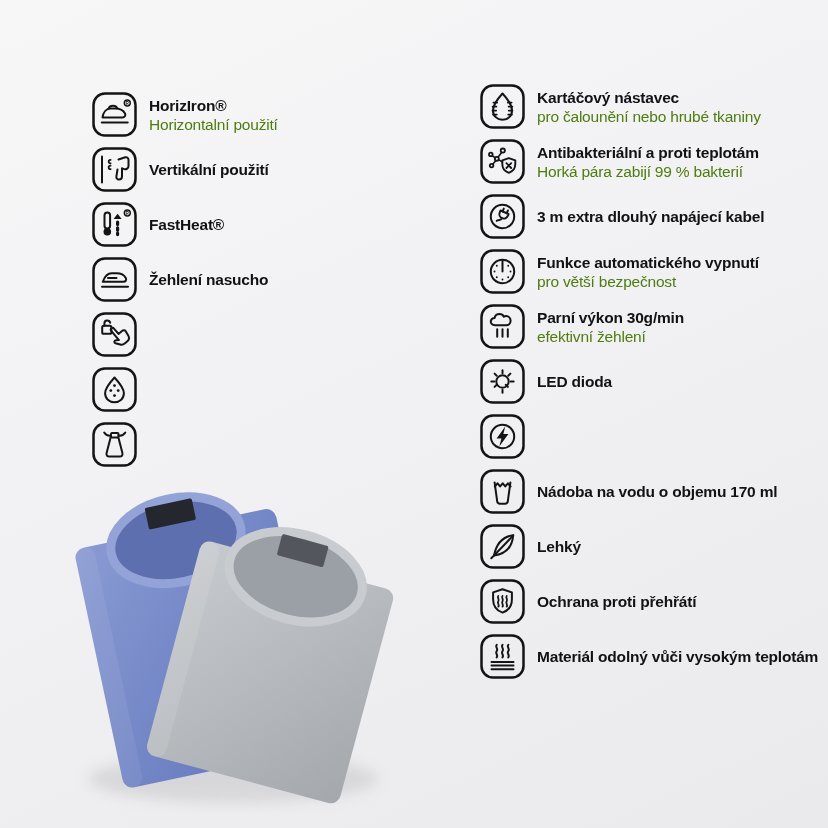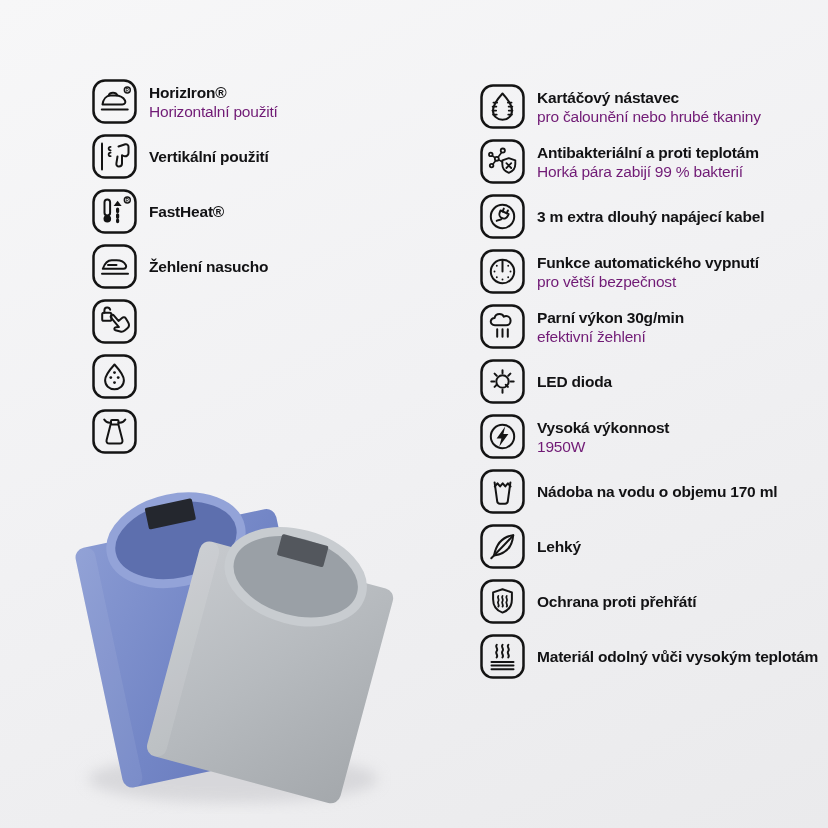--- a/index.html
+++ b/index.html
@@ -2,28 +2,28 @@
 <html><head>
 <meta charset="utf-8">
 <style>
   html,body{margin:0;padding:0}
   body{
     width:828px;height:828px;position:relative;overflow:hidden;
     background:linear-gradient(155deg,#f7f7f8 0%,#f1f1f3 48%,#eaeaec 100%);
     font-family:"Liberation Sans",sans-serif;color:#141416;
   }
   .col{position:absolute;display:flex;flex-direction:column}
-  .col-left{left:92px;top:74px}
+  .col-left{left:92px;top:87px}
   .col-right{left:480px;top:79px}
   .row{height:55px;display:flex;align-items:center;gap:12px}
   .ic{width:45px;height:45px;flex:0 0 auto}
   .ic svg{display:block}
   .txt{display:flex;flex-direction:column}
   .tt{font-weight:bold;font-size:15.5px;line-height:19px;letter-spacing:-0.2px;white-space:nowrap;color:#121214}
-  .st{font-weight:normal;font-size:15.5px;line-height:19px;letter-spacing:-0.2px;white-space:nowrap;color:#701a75}
+  .st{font-weight:normal;font-size:15.5px;line-height:19px;letter-spacing:-0.2px;white-space:nowrap;color:#4d7c0f}
   .st:empty{display:none}
   
   .s{fill:none;stroke:#141414;stroke-width:2;stroke-linecap:round;stroke-linejoin:round}
   .f{fill:#141414;stroke:none}
   .bx{fill:none;stroke:#141414;stroke-width:2.5}
   .ic svg text{font-family:"Liberation Sans",sans-serif;font-weight:bold}
   .shirts{position:absolute;left:58px;top:474px}
 </style>
 </head>
 <body>
@@ -237,24 +237,20 @@
   </div>
 
   <div class="row">
     <span class="ic">
       <svg viewBox="0 0 45 45" width="45" height="45">
         <rect class="bx" x="1.5" y="1.5" width="42" height="42" rx="11.5"></rect>
         <circle class="s" cx="22.5" cy="22.5" r="11.7"></circle>
         <path class="f" d="M25.2 12.4l-8.6 12.1h4.8l-2.1 8.1 9.1-12.6h-5z"></path>
       </svg>
     </span>
-    <div class="txt">
-      <div class="tt">Vysoká výkonnost</div>
-      <div class="st">1950W</div>
-    </div>
   </div>
 
   <div class="row">
     <span class="ic">
       <svg viewBox="0 0 45 45" width="45" height="45">
         <rect class="bx" x="1.5" y="1.5" width="42" height="42" rx="11.5"></rect>
         <path class="s" d="M14.6 13.4l2.6 19c.2 1.4 1.3 2.3 2.7 2.3h5.2c1.4 0 2.5-.9 2.7-2.3l2.6-19"></path>
         <path class="s" d="M14.9 17.4l2.6-3.1 2.6 3.1 2.6-3.1 2.6 3.1 2.6-3.1 2.6 3.1"></path>
       </svg>
     </span>

